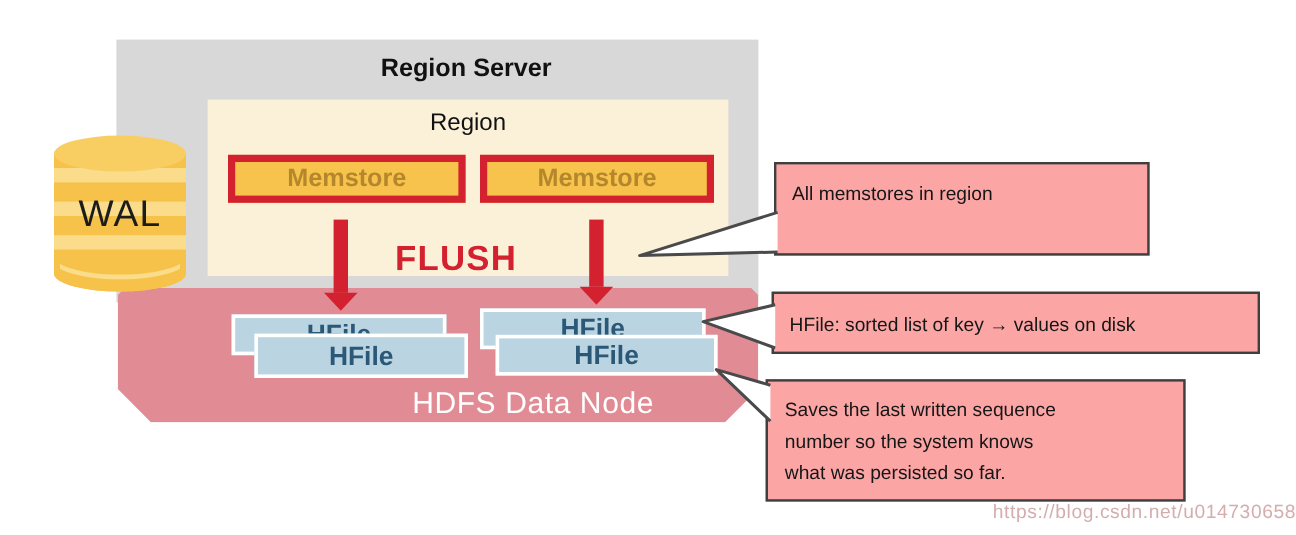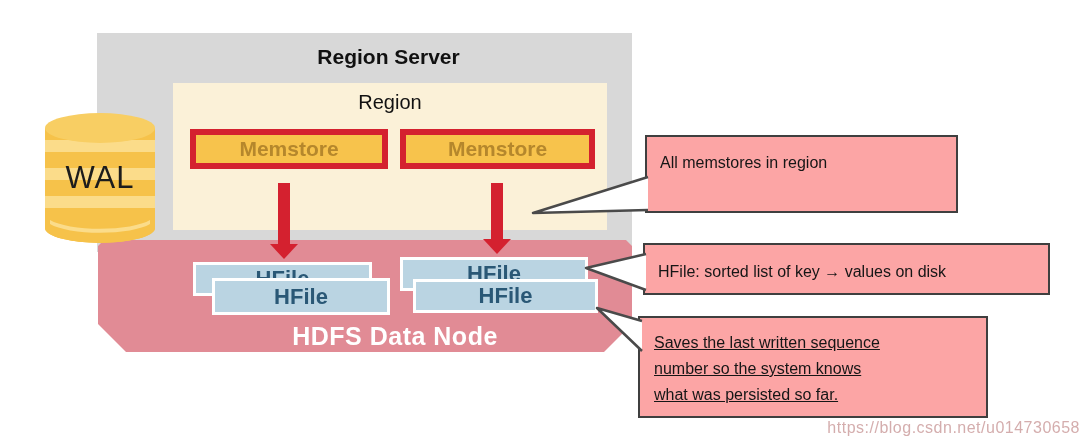--- a/index.html
+++ b/index.html
@@ -28,41 +28,41 @@
     z-index:5;display:flex;align-items:center;justify-content:center;}
   .memstore-label{font-size:21px;font-weight:bold;color:var(--memstore-text);}
   .memstore-1{left:190px;top:129px;width:198px;}
   .memstore-2{left:400px;top:129px;width:195px;}
 
   .flush-label{left:305px;top:200px;width:150px;z-index:5;text-align:center;
     font-size:29px;font-weight:bold;color:var(--flush-red);letter-spacing:1px;}
 
   .hdfs-box{left:98px;top:240px;width:534px;height:112px;background:var(--pink-box);z-index:3;
     clip-path:polygon(6px 0,calc(100% - 6px) 0,100% 6px,100% calc(100% - 28px),calc(100% - 28px) 100%,28px 100%,0 calc(100% - 28px),0 6px);}
-  .hdfs-label{left:245px;top:322px;width:300px;z-index:4;text-align:center;
-    font-size:25px;font-weight:bold;color:#fff;letter-spacing:0.5px;}
+  .hdfs-label{left:245px;top:322px;width:300px;z-index:4;text-align:right;
+    font-size:25px;font-weight:normal;color:#fff;letter-spacing:0.5px;}
 
   .hfile{background:var(--hfile-fill);border:3px solid #fff;display:flex;align-items:center;justify-content:center;
     font-size:22px;font-weight:bold;color:var(--hfile-text);}
   .hfile-back{z-index:6;}
   .hfile-front{z-index:7;}
   .hfile-l-back{left:193px;top:262px;width:179px;height:34px;}
   .hfile-l-front{left:212px;top:278px;width:178px;height:37px;}
   .hfile-r-back{left:400px;top:257px;width:188px;height:34px;}
   .hfile-r-front{left:413px;top:279px;width:185px;height:34px;}
 
   .wal-svg{left:44px;top:106px;width:112px;height:140px;z-index:4;}
   .wal-label{left:44px;top:160px;width:112px;z-index:5;text-align:center;
     font-size:31px;font-weight:normal;color:#1c1c1c;letter-spacing:1px;}
 
   .callout{background:#fca5a5;border:2px solid var(--callout-border);z-index:10;
     font-size:16px;line-height:26px;color:#161616;}
   .callout-1{left:645px;top:135px;width:313px;height:78px;padding:13px 0 0 13px;}
   .callout-2{left:643px;top:243px;width:407px;height:52px;padding:14px 0 0 13px;}
-  .callout-3{left:638px;top:316px;width:350px;height:102px;padding:12px 0 0 14px;text-decoration:underline;}
+  .callout-3{left:638px;top:316px;width:350px;height:102px;padding:12px 0 0 14px;}
   .bold{font-weight:bold;}
 
   .overlay-svg{left:0;top:0;width:1080px;height:446px;z-index:20;pointer-events:none;}
 
   .watermark{left:790px;top:419px;width:290px;z-index:25;text-align:right;
     font-size:16px;color:rgba(201,152,152,0.8);letter-spacing:0.5px;}
 </style>
 </head>
 <body>
 
@@ -90,20 +90,21 @@
   </svg>
   <div class="abs wal-label">WAL</div>
 
   <div class="abs memstore memstore-1">
     <span class="memstore-label">Memstore</span>
   </div>
   <div class="abs memstore memstore-2">
     <span class="memstore-label">Memstore</span>
   </div>
 
+  <div class="abs flush-label">FLUSH</div>
 
   <div class="abs hfile hfile-back hfile-l-back">
     <span>HFile</span>
   </div>
   <div class="abs hfile hfile-front hfile-l-front">
     <span>HFile</span>
   </div>
   <div class="abs hfile hfile-back hfile-r-back">
     <span>HFile</span>
   </div>

